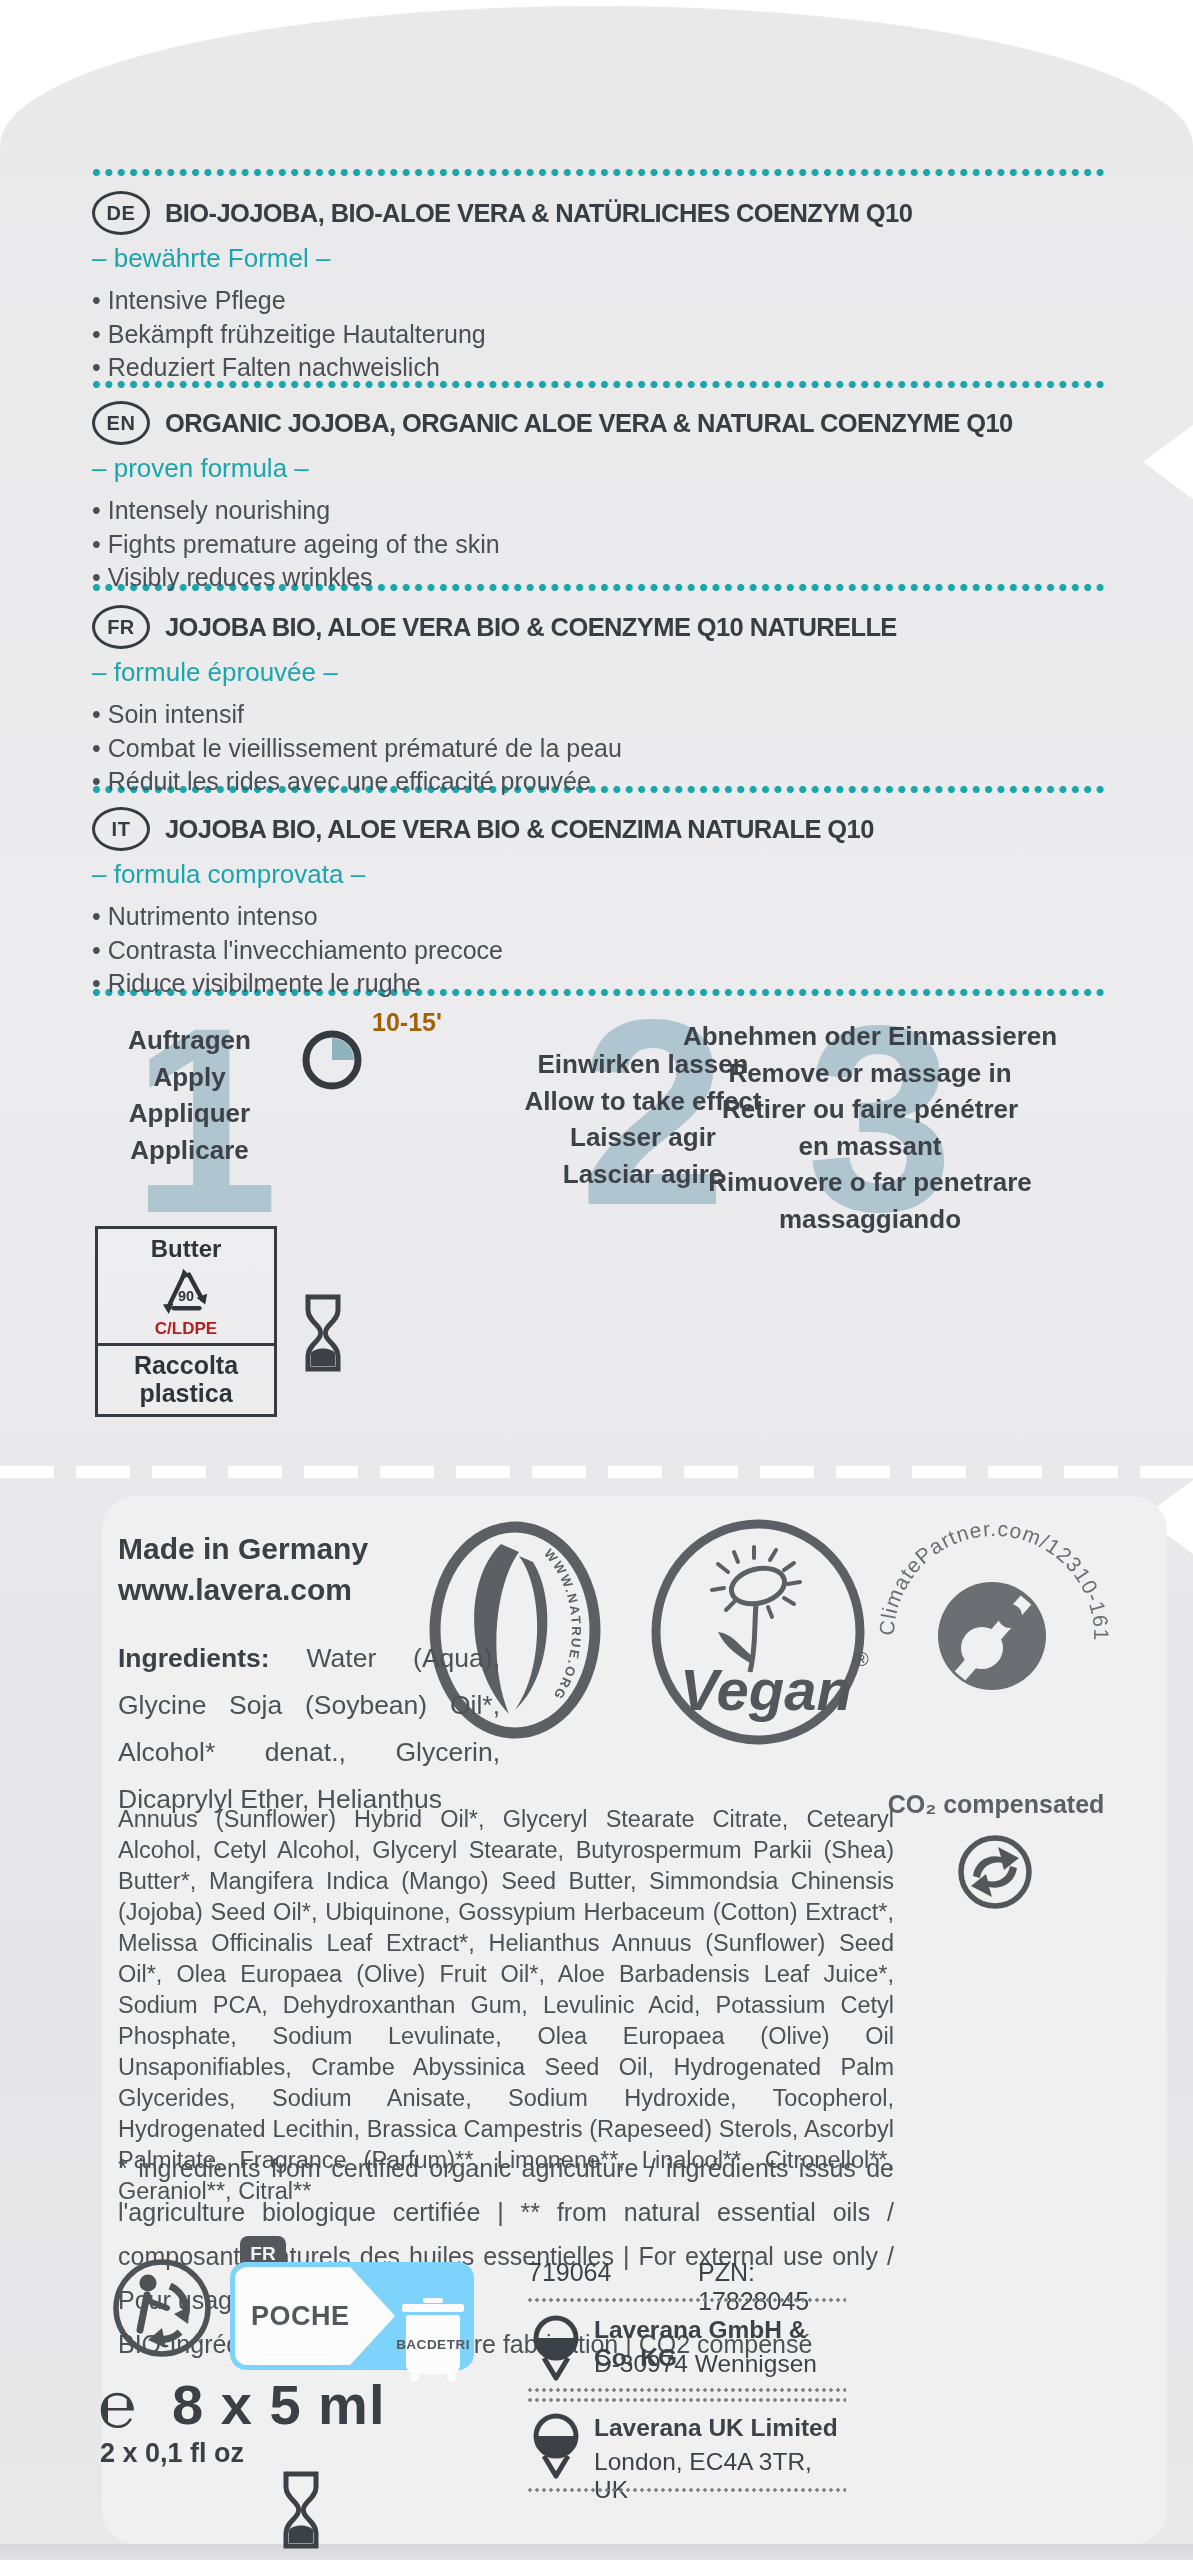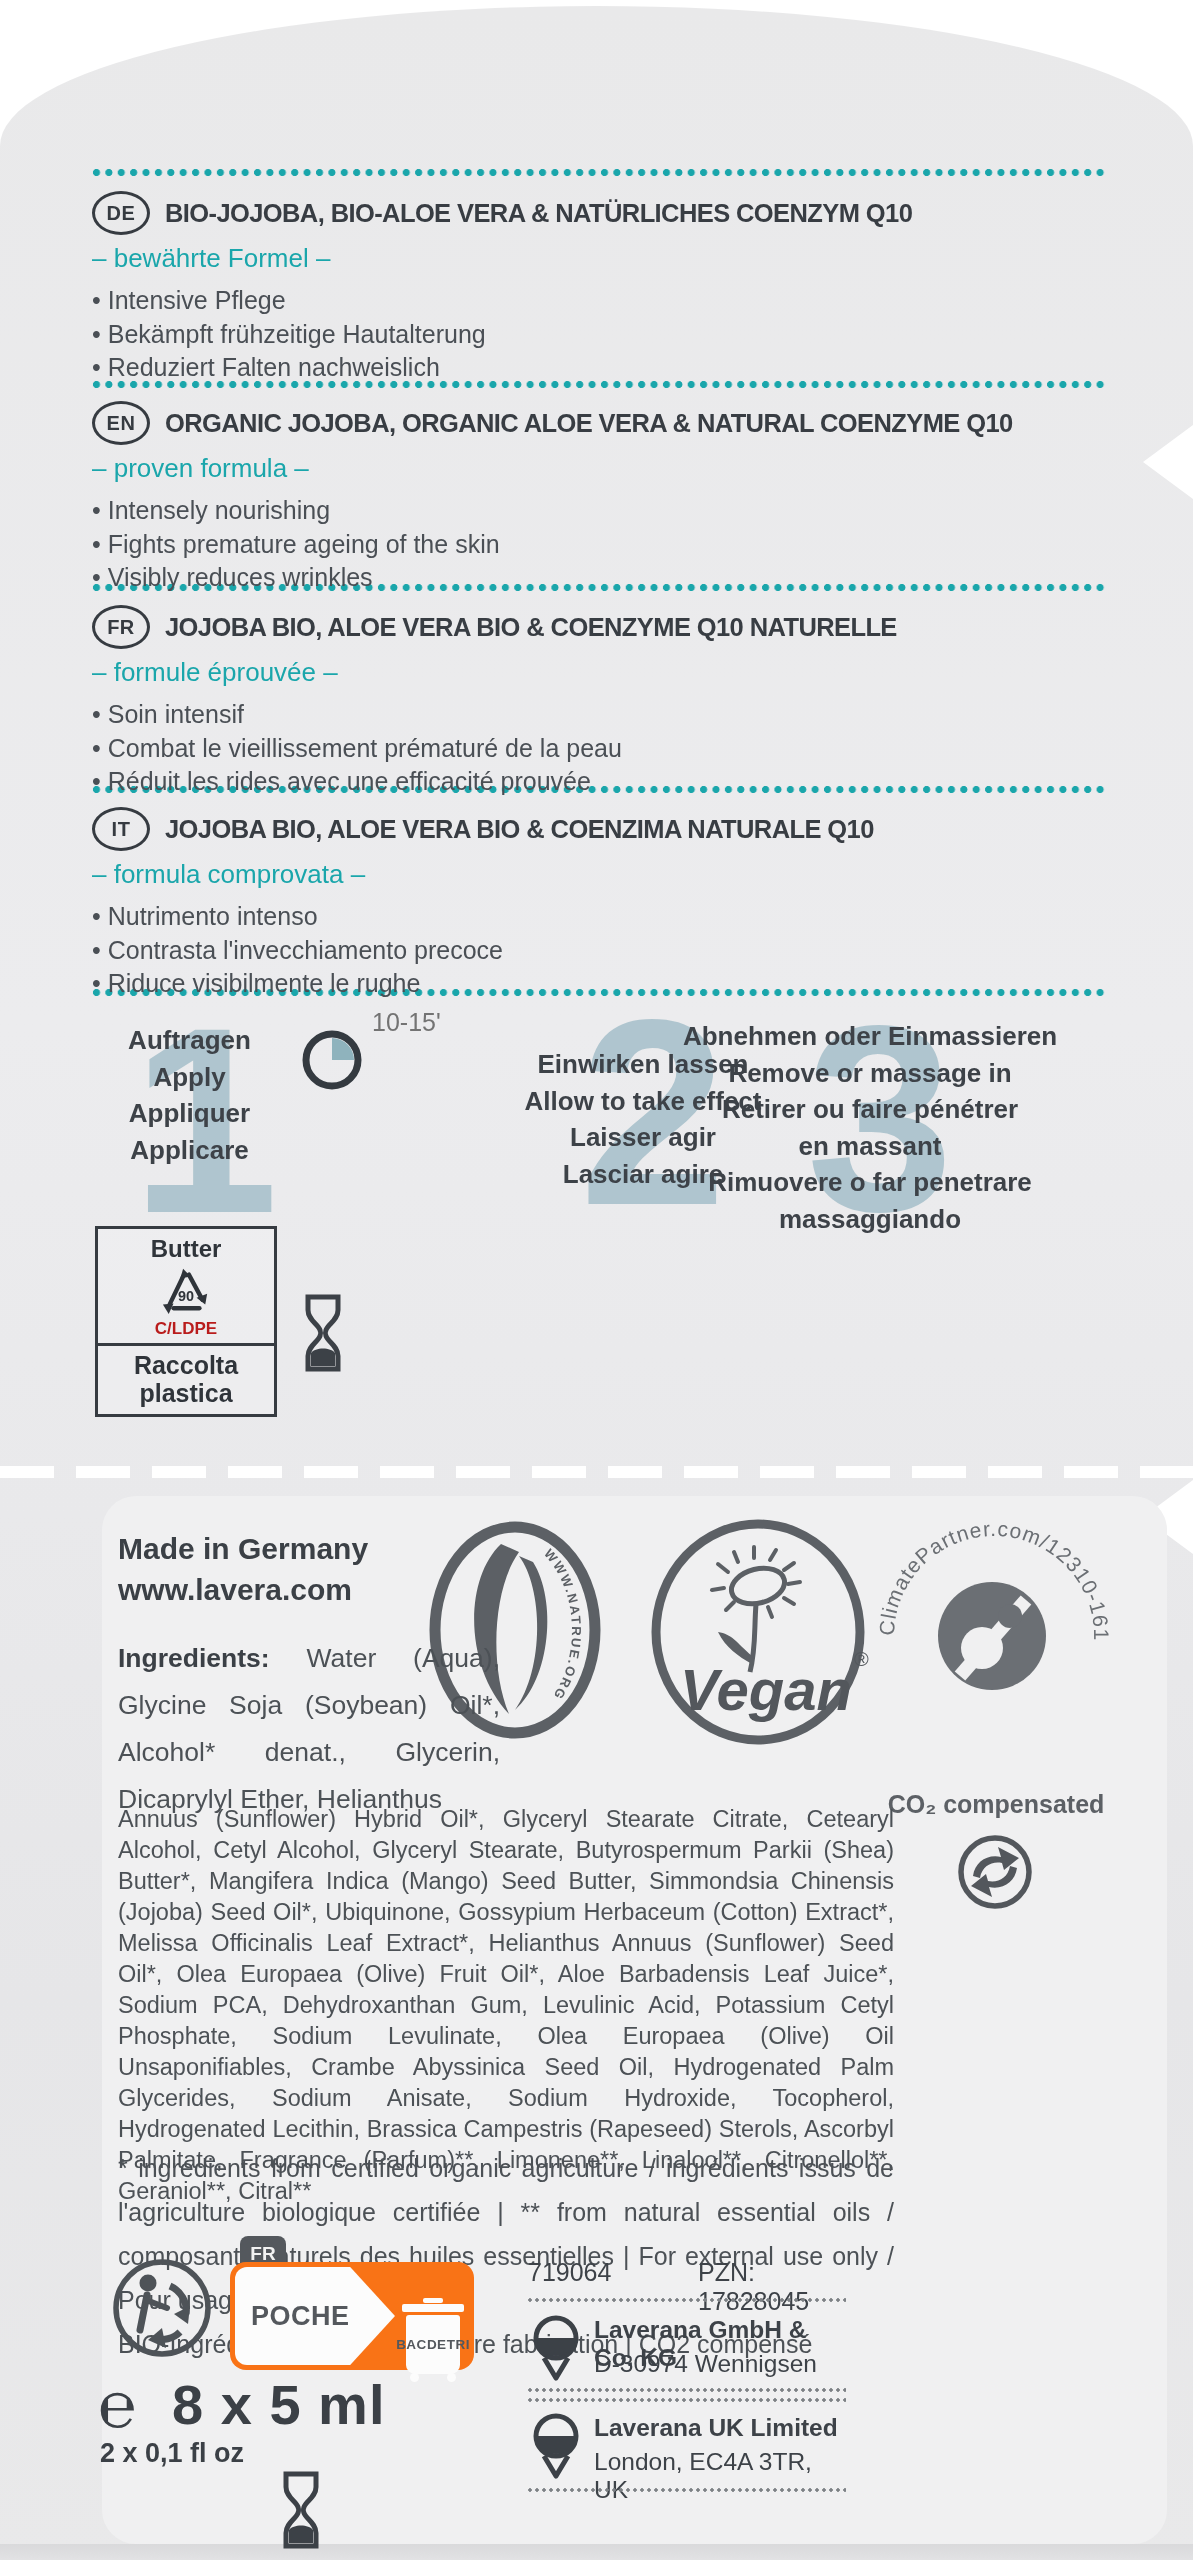--- a/index.html
+++ b/index.html
@@ -31,21 +31,21 @@
   .sec-title{margin:0;font-size:25.5px;font-weight:bold;color:#383d43;letter-spacing:-.6px;white-space:nowrap;}
   .sec-sub{margin-top:9px;font-size:26px;font-weight:500;color:#1aa6ab;}
   .bullets{list-style:none;margin:10px 0 0 0;padding:0;}
   .bullets li{font-size:25px;line-height:33.5px;color:#4a4f55;}
   .bullets li::before{content:"• ";color:#4a4f55;}
   
   .step-num{position:absolute;width:220px;text-align:center;font-size:265px;line-height:280px;
             font-weight:bold;color:rgba(165,190,201,.85);z-index:1;}
   .step-col{position:absolute;z-index:2;text-align:center;}
   .step-line{font-size:26px;font-weight:bold;color:#3d4248;line-height:36.5px;}
-  .duration{position:absolute;z-index:2;font-size:25px;font-weight:normal;color:#737373;}
+  .duration{position:absolute;z-index:2;font-size:25px;font-weight:bold;color:#a16207;}
   .clock{position:absolute;z-index:2;}
   
   .bustina-box{position:absolute;left:95px;top:1226px;width:176px;border:3px solid #363b41;
                background:rgba(255,255,255,.18);z-index:2;}
   .bustina-top{padding:6px 4px 4px 4px;text-align:center;}
   .bustina-label{font-size:24px;font-weight:bold;color:#2f343a;line-height:28px;}
   .bustina-code-wrap{margin:2px auto 0 auto;width:60px;position:relative;}
   .bustina-material{font-size:17px;font-weight:bold;color:#b91c1c;line-height:20px;}
   .bustina-bottom{border-top:3px solid #363b41;padding:5px 2px 7px 2px;text-align:center;
                   font-size:25px;font-weight:bold;color:#2f343a;line-height:28px;}
@@ -75,21 +75,21 @@
   .gsep{position:absolute;left:0;width:318px;height:4px;background-repeat:repeat-x;
         background-image:radial-gradient(circle at 2px 2px,#7d8185 1.5px,rgba(0,0,0,0) 2px);
         background-size:7px 4px;}
   .company-name{position:absolute;left:66px;font-weight:bold;font-size:24.5px;}
   .company-city{position:absolute;left:66px;font-size:24.5px;}
   
   .poche{position:absolute;left:230px;top:2236px;width:244px;height:136px;z-index:2;}
   .fr-tab{position:absolute;left:10px;top:0;width:46px;height:36px;background:#54585d;
           border-radius:8px 8px 0 0;color:#f2f2f2;font-weight:bold;font-size:19px;
           display:flex;align-items:center;justify-content:center;}
-  .poche-shape{position:absolute;left:0;top:26px;width:244px;height:108px;background:#f97316;border-radius:16px;}
+  .poche-shape{position:absolute;left:0;top:26px;width:244px;height:108px;background:#7dd3fc;border-radius:16px;}
   .poche-white{position:absolute;left:5px;top:5px;width:160px;height:98px;background:#fcfcfc;
           border-radius:12px 0 0 12px;clip-path:polygon(0 0,72% 0,100% 50%,72% 100%,0 100%);
           display:flex;align-items:center;}
   .poche-label{padding-left:16px;font-size:27px;font-weight:bold;color:#54585d;letter-spacing:.5px;}
   .bac{position:absolute;right:14px;top:36px;width:54px;height:86px;}
   .bac-knob{position:absolute;top:0;left:17px;width:20px;height:5px;background:#fcfcfc;border-radius:2px;}
   .bac-lid{position:absolute;top:6px;left:-4px;right:-4px;height:8px;background:#fcfcfc;border-radius:2px;}
   .bac-body{position:absolute;top:17px;left:0;right:0;bottom:10px;background:#fcfcfc;
             border-radius:3px 3px 9px 9px;display:flex;flex-direction:row;align-items:center;
             justify-content:center;}

